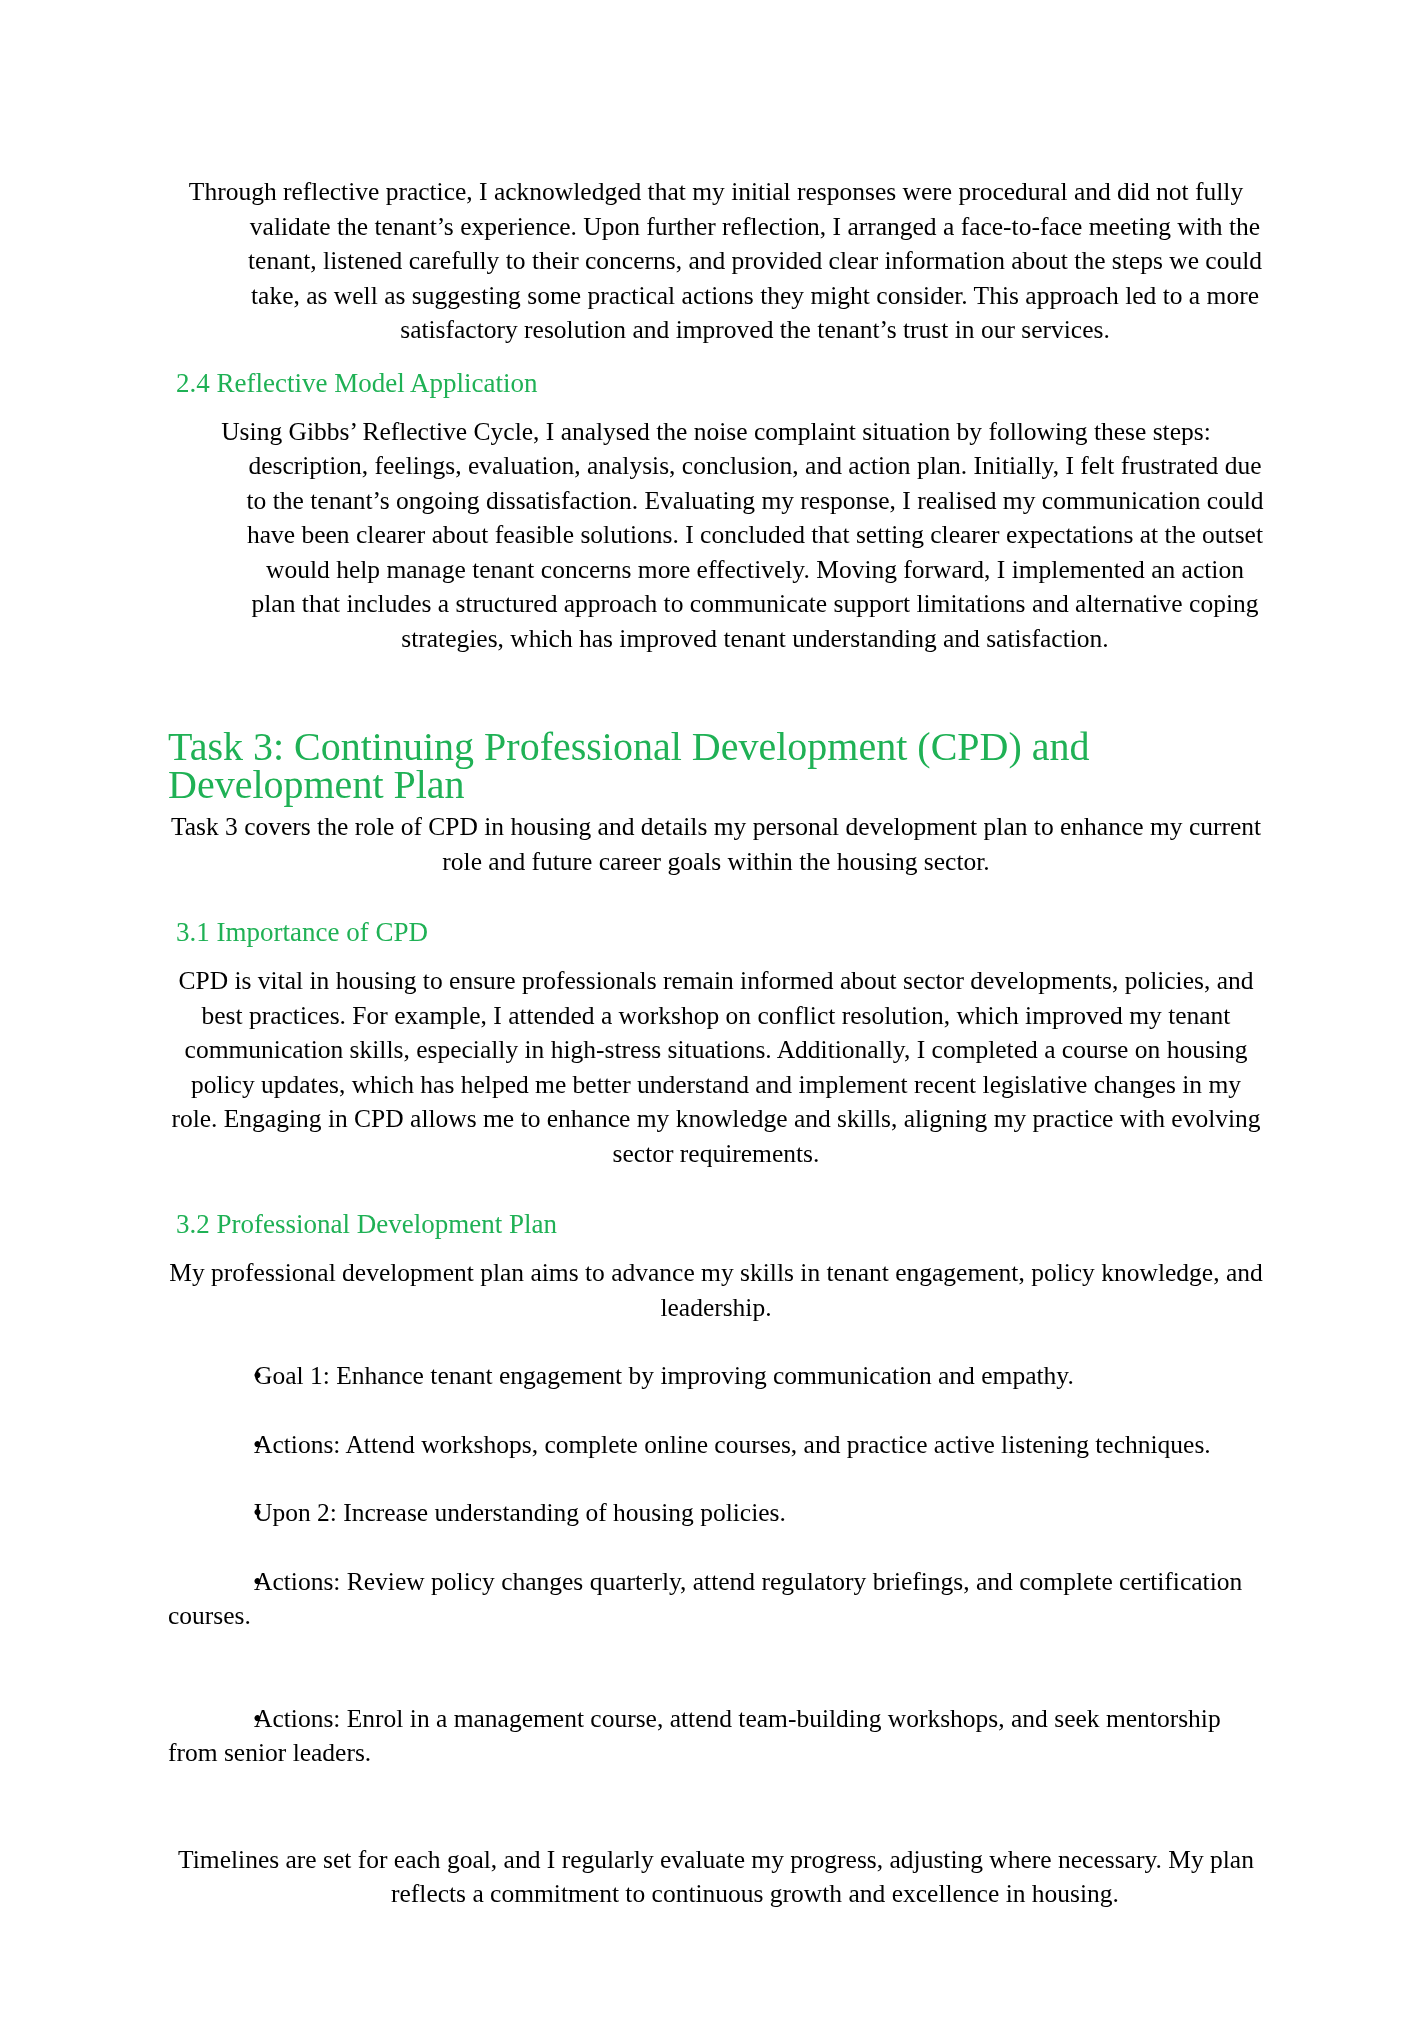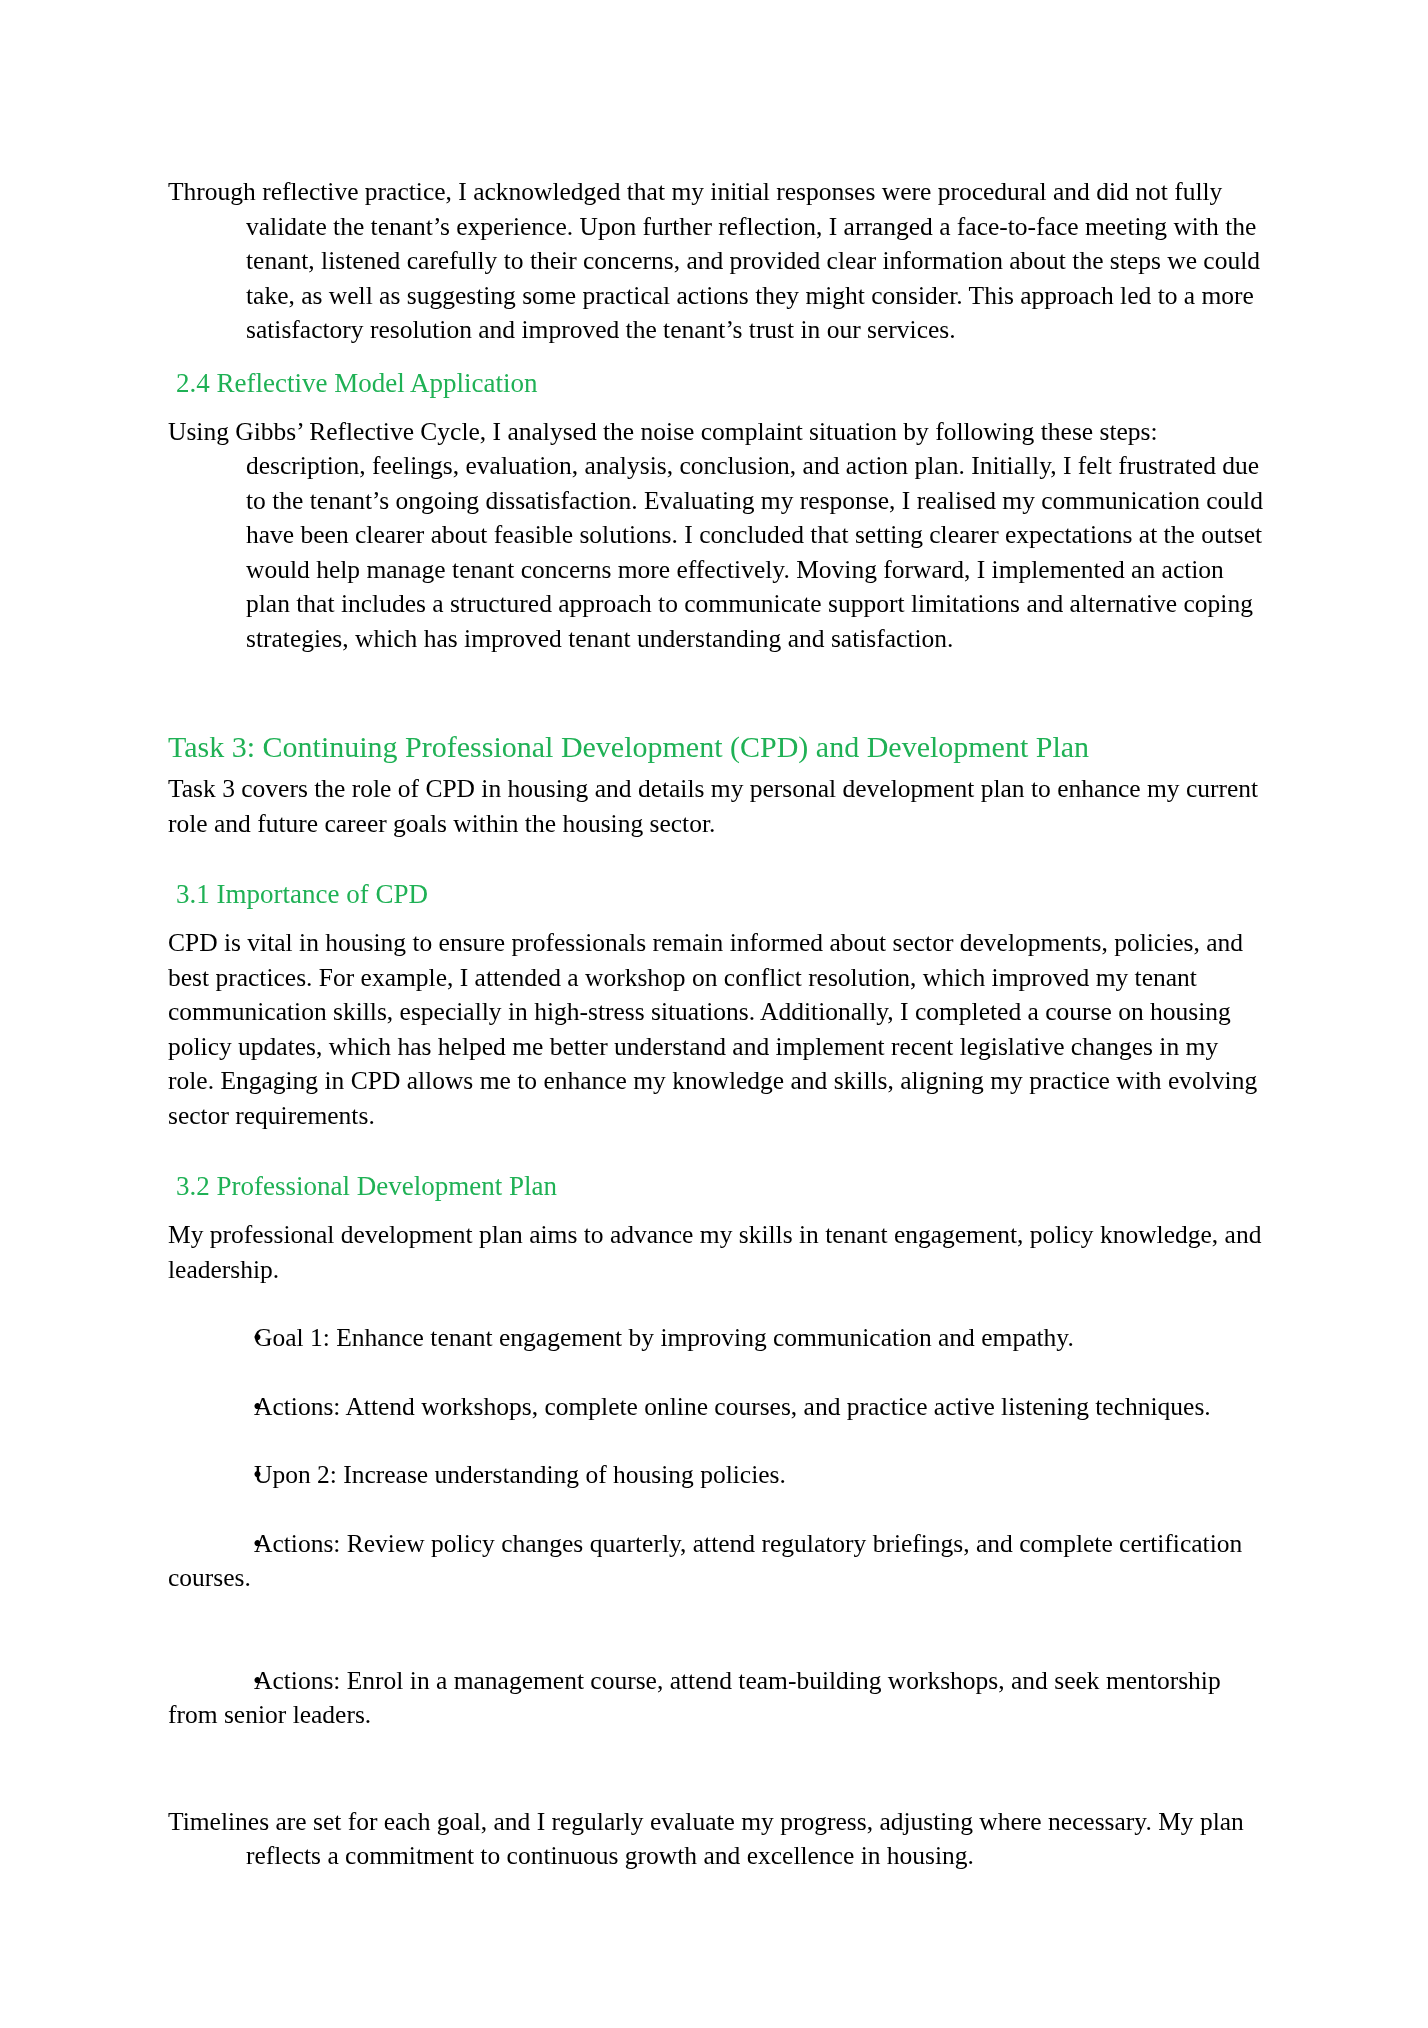--- a/index.html
+++ b/index.html
@@ -24,36 +24,36 @@
     left: 168px;
     top: 175px;
     width: 1096px;
   }
 
   
   .para {
     font-size: 25.5px;
     line-height: 34.5px;
     margin: 0;
-    text-align: left;
+    text-align: center;
     color: #000000;
   }
   
   .para-hang {
     padding-left: 78px;
     text-indent: -78px;
   }
   .para-block {
     text-indent: 0;
     padding-left: 0;
   }
 
   
   .h-main {
-    font-size: 30px;
+    font-size: 40px;
     line-height: 38px;
     color: #1fb155;
     margin: 0;
     font-weight: normal;
   }
   .h-sub {
     font-size: 27px;
     line-height: 35px;
     color: #1fb155;
     margin: 8px;

